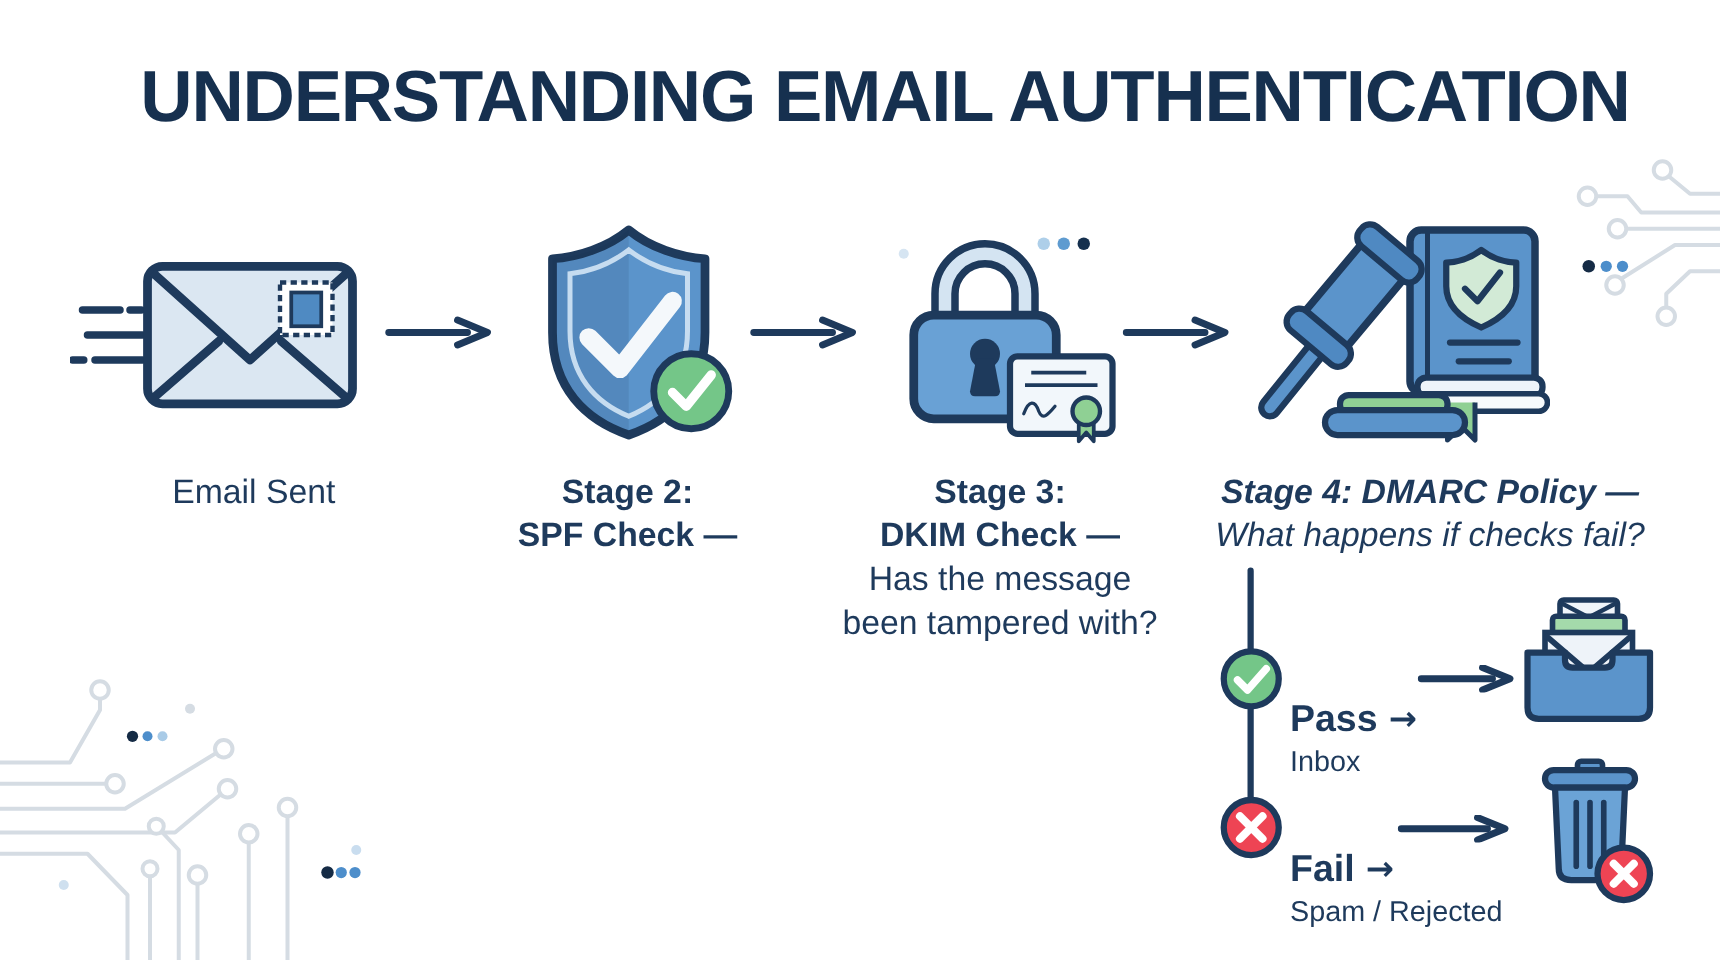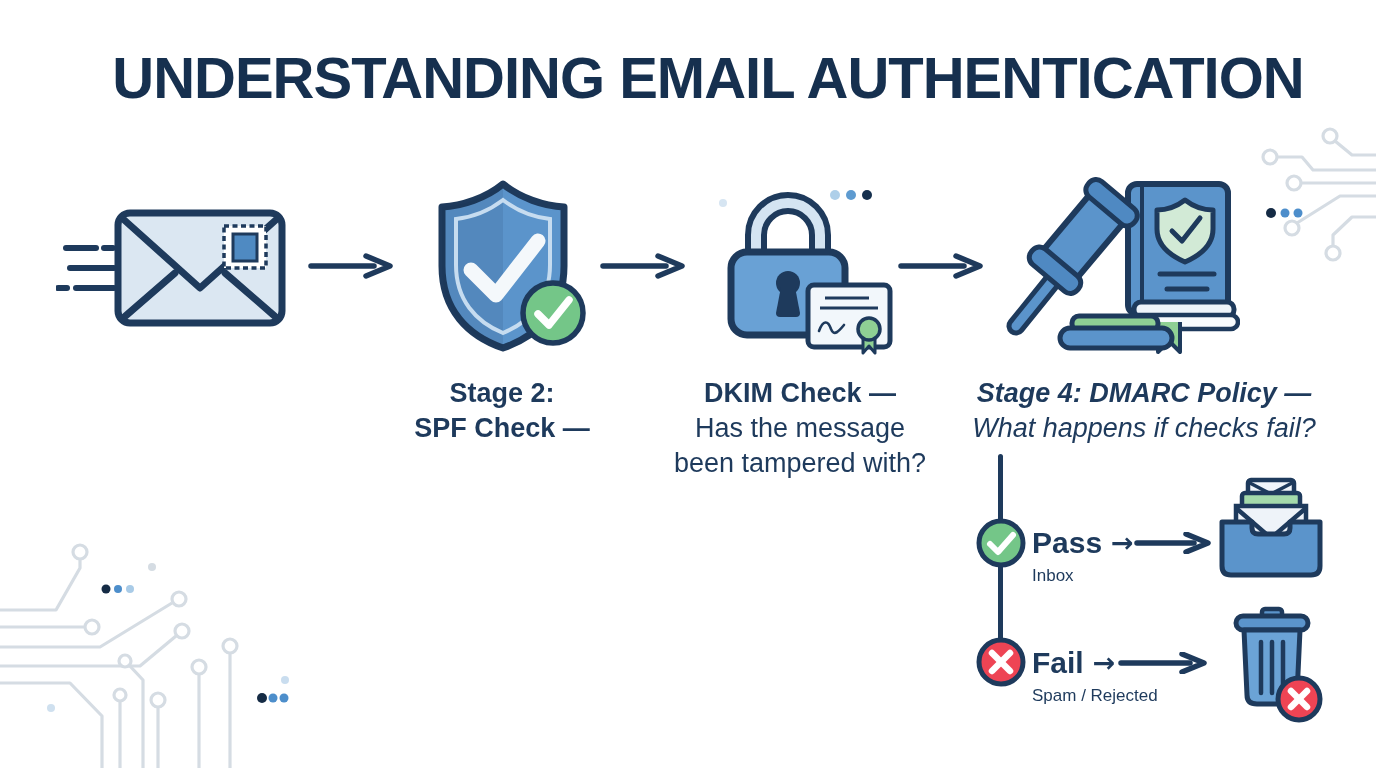--- a/index.html
+++ b/index.html
@@ -16,25 +16,25 @@
   }
   .stage-label{
     position:absolute;text-align:center;font-size:27px;line-height:35px;color:#1e3a5c;z-index:2;
   }
   .stage-label .bold{font-weight:bold;}
   .vline{
     position:absolute;left:998px;top:454px;width:5px;height:208px;
     background:#1e3a5c;border-radius:3px;z-index:1;
   }
   .outcome{
-    position:absolute;color:#1e3a5c;z-index:2;text-align:left;
+    position:absolute;color:#1e3a5c;z-index:2;text-align:left;margin-top:33px;
   }
   .outcome-heading{display:flex;align-items:center;gap:9px;font-size:30px;font-weight:bold;line-height:32px;}
   .glyph{font-family:"DejaVu Sans",sans-serif;font-weight:bold;font-size:27px;}
-  .outcome-sub{font-size:17px;margin-top:4px;line-height:26px;}
+  .outcome-sub{font-size:23px;margin-top:4px;line-height:26px;}
   svg{display:block;}
   .z2{z-index:2;} .z0{z-index:0;}
 </style>
 </head>
 <body>
 
 <div class="canvas">
 
   <svg class="abs z0" style="left:0;top:530px" width="340" height="238" viewBox="0 0 340 238" fill="none" stroke="#d5dce3" stroke-width="3.2" stroke-linejoin="round">
     <circle cx="80" cy="22" r="7" fill="#ffffff"></circle>
@@ -179,28 +179,30 @@
         <rect x="60" y="14" width="44" height="92" rx="12" fill="#5b94cb" stroke="#1e3a5c" stroke-width="6"></rect>
         <rect x="52" y="6" width="60" height="20" rx="9" fill="#4f89c2" stroke="#1e3a5c" stroke-width="5"></rect>
         <rect x="52" y="94" width="60" height="20" rx="9" fill="#4f89c2" stroke="#1e3a5c" stroke-width="5"></rect>
       </g>
       <rect x="72" y="140" width="86" height="15" rx="7" fill="#8fd094" stroke="#1e3a5c" stroke-width="5"></rect>
       <rect x="60" y="152" width="112" height="20" rx="10" fill="#5b94cb" stroke="#1e3a5c" stroke-width="5"></rect>
     </g>
   </svg>
 
   <div class="stage-label" style="left:75px;top:376px;width:256px;">
+    <div>Email Sent</div>
   </div>
 
   <div class="stage-label" style="left:384px;top:376px;width:236px;">
     <div class="bold">Stage 2:</div>
     <div class="bold">SPF Check —</div>
   </div>
 
   <div class="stage-label" style="left:670px;top:376px;width:260px;">
+    <div class="bold">Stage 3:</div>
     <div class="bold">DKIM Check —</div>
     <div>Has the message been tampered with?</div>
   </div>
 
   <div class="stage-label" style="left:948px;top:376px;width:392px;font-style:italic;">
     <div class="bold">Stage 4: DMARC Policy —</div>
     <div>What happens if checks fail?</div>
   </div>
 
   <div class="vline"></div>

